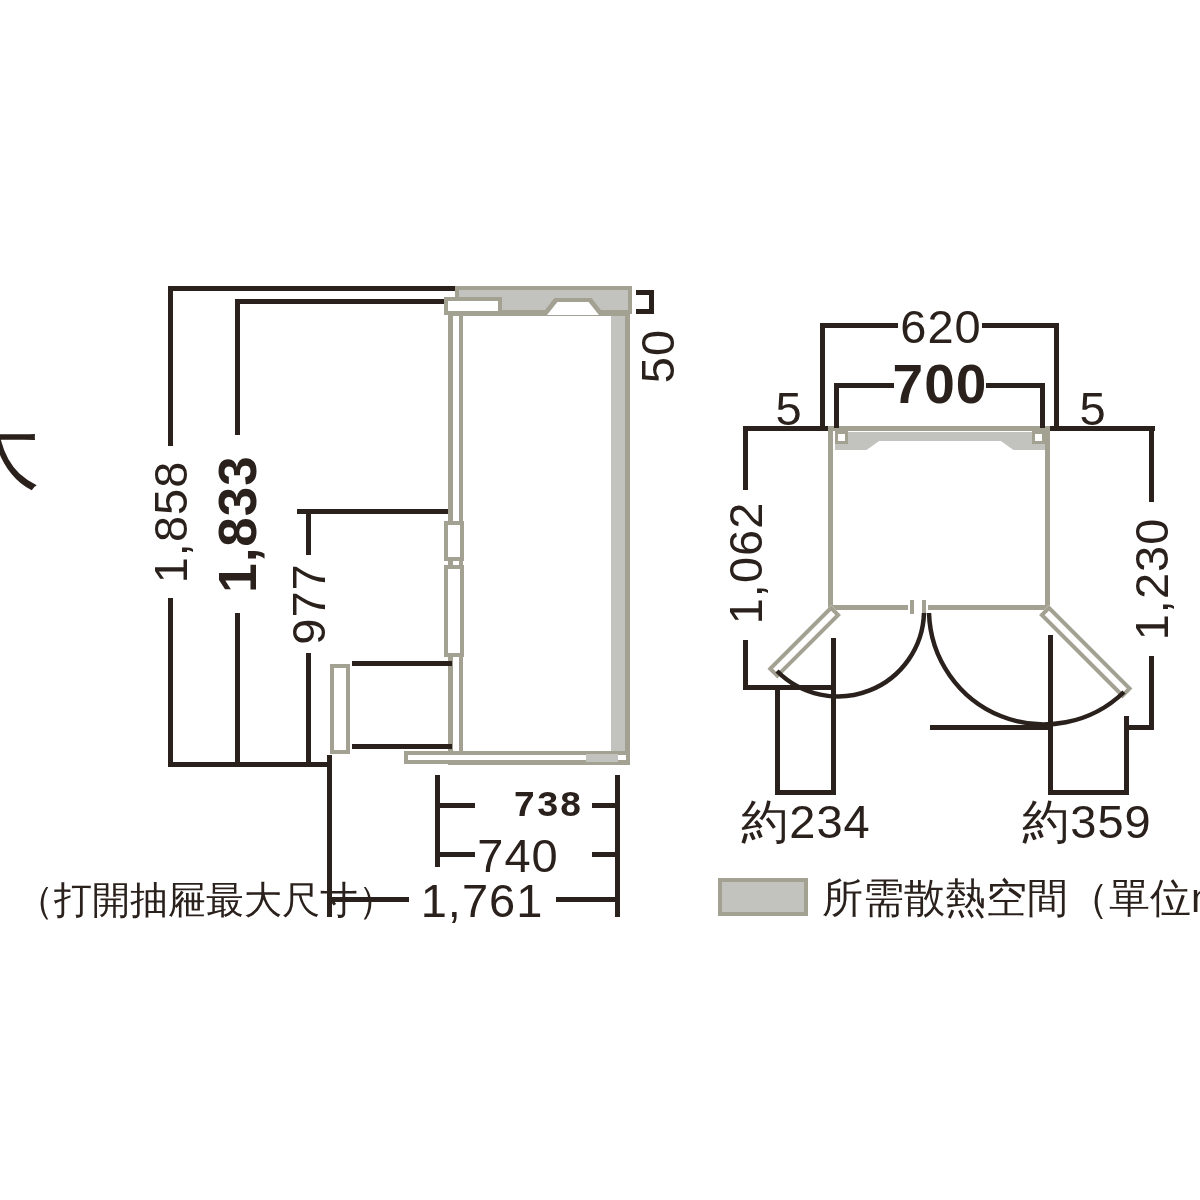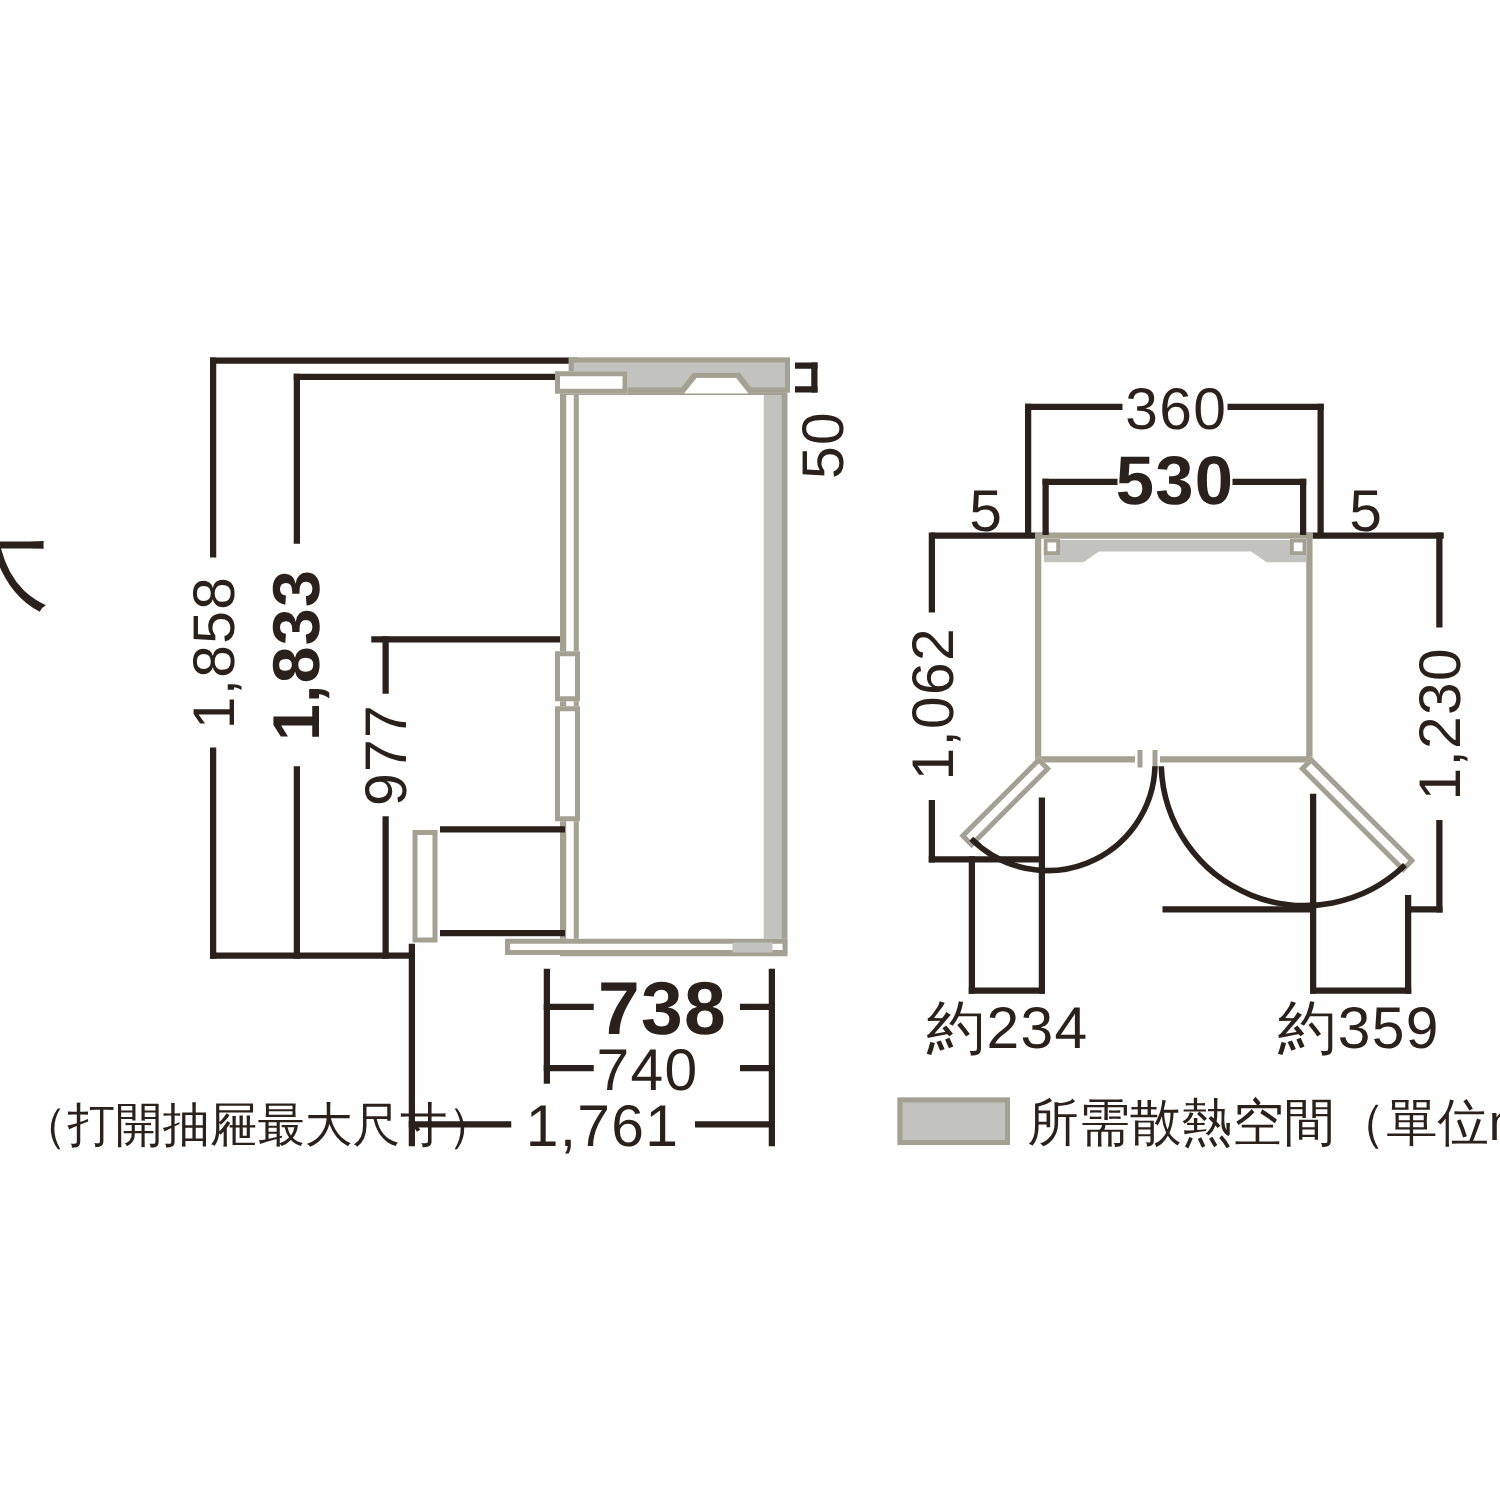--- a/index.html
+++ b/index.html
@@ -73,21 +73,21 @@
   <div class="obox" style="left:330px;top:664px;width:20px;height:90px;"></div>
 
   <div class="obox" style="left:404px;top:751px;width:226px;height:13px;"></div>
   <div class="gfill" style="left:586px;top:754px;width:32px;height:8px;"></div>
 
   <div class="vl" style="left:435px;top:775px;height:92px;"></div>
   <div class="vl" style="left:615px;top:775px;height:142px;"></div>
 
   <div class="hl" style="left:435px;top:803px;width:40px;"></div>
   <div class="hl" style="left:592px;top:803px;width:28px;"></div>
-  <div class="lbl b" style="left:430px;top:780px;width:200px;height:52px;font-size:60px;">738</div>
+  <div class="lbl b" style="left:448px;top:780px;width:200px;height:52px;font-size:37px;font-family:Liberation Mono, monospace;">738</div>
 
   <div class="hl" style="left:435px;top:852px;width:40px;"></div>
   <div class="hl" style="left:592px;top:852px;width:28px;"></div>
   <div class="lbl" style="left:418px;top:832px;width:200px;height:46px;">740</div>
 
   <div class="vl" style="left:327px;top:755px;height:162px;"></div>
   <div class="hl" style="left:327px;top:897px;width:82px;"></div>
   <div class="hl" style="left:556px;top:897px;width:64px;"></div>
   <div class="lbl" style="left:382px;top:877px;width:200px;height:46px;">1,761</div>
 
@@ -114,27 +114,27 @@
 
   <svg width="1200" height="1200" viewBox="0 0 1200 1200">
     <path d="M 924 613 A 86 86 0 0 1 777 671" fill="none" stroke="#2a211c" stroke-width="4.5"></path>
     <path d="M 929 613 A 115 115 0 0 0 1124 692" fill="none" stroke="#2a211c" stroke-width="4.5"></path>
   </svg>
 
   <div class="vl" style="left:820px;top:323px;height:105px;"></div>
   <div class="vl" style="left:1054px;top:323px;height:105px;"></div>
   <div class="hl" style="left:820px;top:323px;width:78px;"></div>
   <div class="hl" style="left:982px;top:323px;width:77px;"></div>
-  <div class="lbl" style="left:841px;top:303px;width:200px;height:46px;">360</div>
+  <div class="lbl" style="left:841px;top:303px;width:200px;height:46px;">620</div>
 
   <div class="vl" style="left:834px;top:383px;height:45px;"></div>
   <div class="vl" style="left:1040px;top:383px;height:45px;"></div>
   <div class="hl" style="left:834px;top:383px;width:60px;"></div>
   <div class="hl" style="left:986px;top:383px;width:59px;"></div>
-  <div class="lbl b" style="left:840px;top:358px;width:200px;height:52px;font-size:55px;">530</div>
+  <div class="lbl b" style="left:840px;top:358px;width:200px;height:52px;font-size:55px;">700</div>
 
   <div class="lbl" style="left:739px;top:385px;width:100px;height:46px;">5</div>
   <div class="lbl" style="left:1043px;top:385px;width:100px;height:46px;">5</div>
 
   <div class="vl" style="left:743px;top:426px;height:64px;"></div>
   <div class="vl" style="left:743px;top:640px;height:50px;"></div>
   <div class="lbl rot" style="left:645px;top:533px;width:200px;height:60px;">1,062</div>
   <div class="hl" style="left:743px;top:685px;width:92px;"></div>
 
   <div class="vl" style="left:775px;top:685px;height:110px;"></div>

